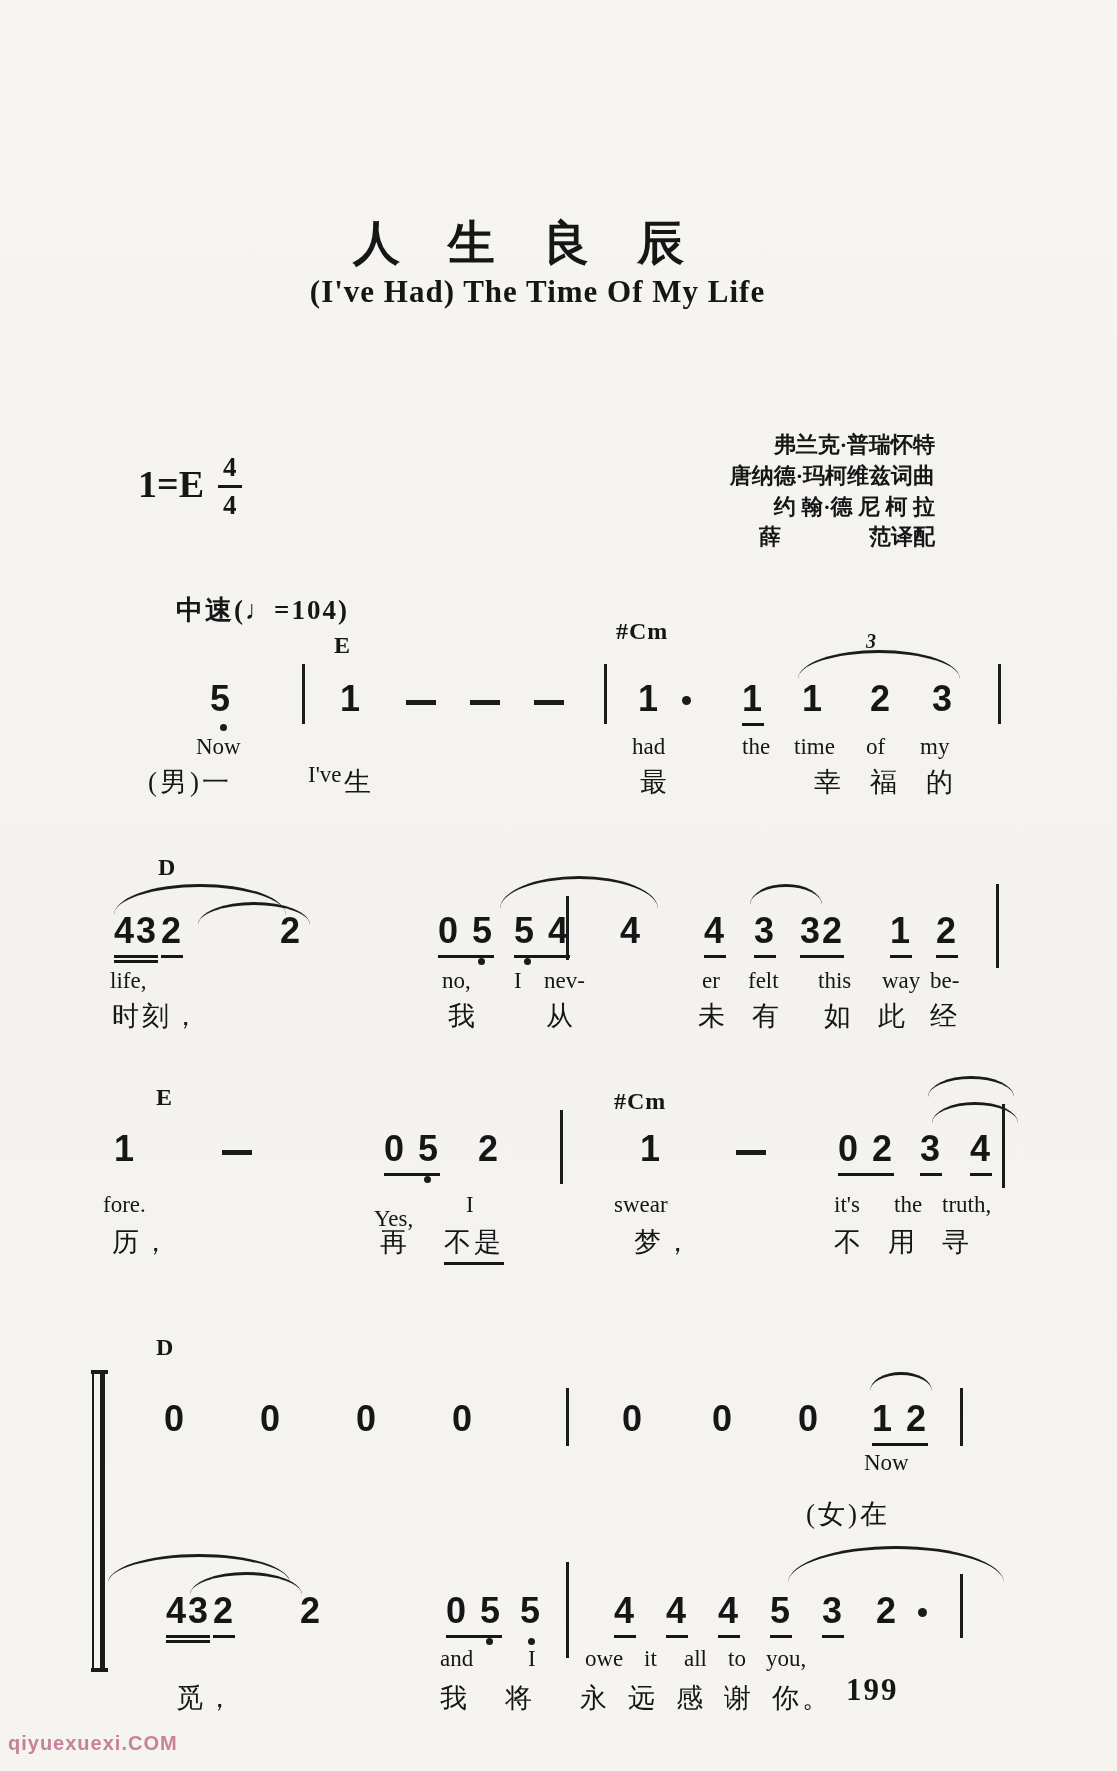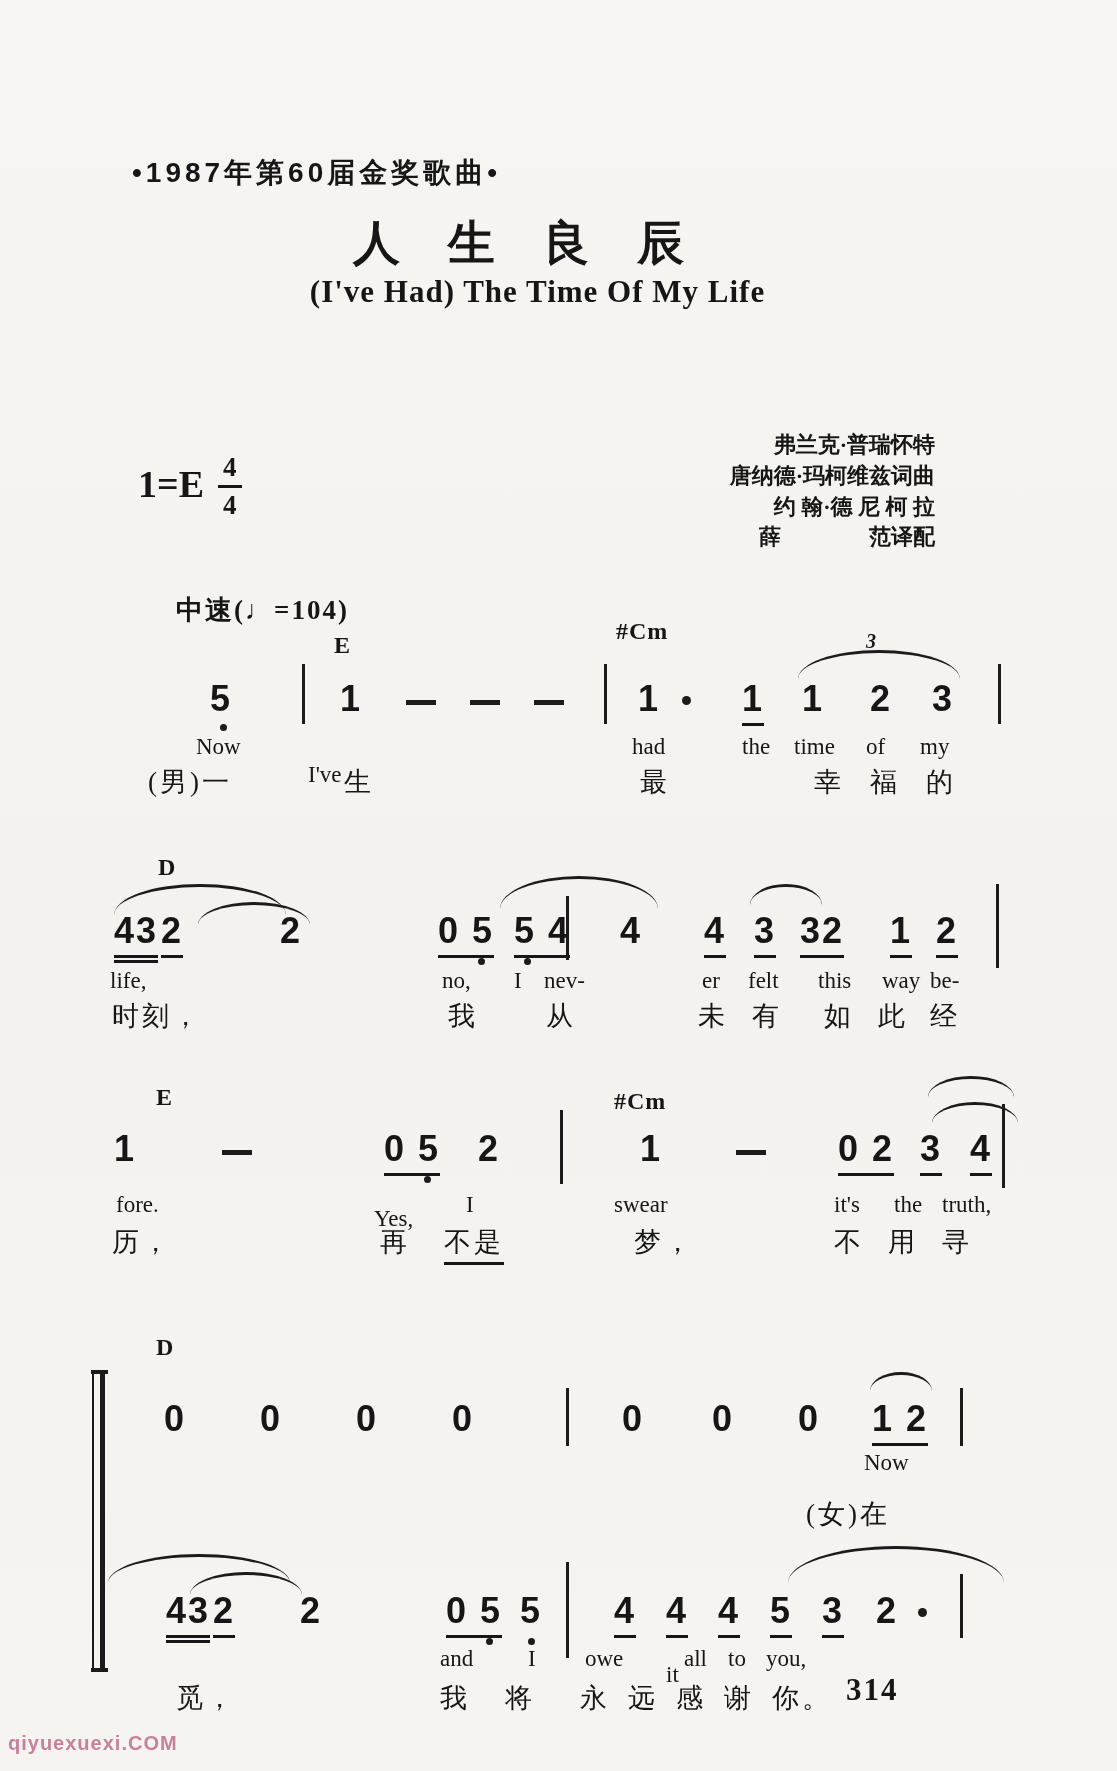--- a/index.html
+++ b/index.html
@@ -49,21 +49,20 @@
   
   .pagenum{position:absolute;left:846px;top:1672px;font:600 31px "Liberation Serif",serif;letter-spacing:2px;}
   .watermark{position:absolute;left:8px;top:1732px;font:bold 20px "Liberation Sans",sans-serif;
              color:#c9809c;letter-spacing:1px;}
 </style>
 </head>
 <body>
 
 <div class="page">
 
-  <div class="hdr">•1987年第60届金奖歌曲•</div>
 
   <div class="title">人 生 良 辰</div>
   <div class="title-en">(I've Had) The Time Of My Life</div>
 
   <div class="credits">
     <div>弗兰克·普瑞怀特</div>
     <div>唐纳德·玛柯维兹词曲</div>
     <div>约 翰·德 尼 柯 拉</div>
     <div>薛　　　　范译配</div>
   </div>
@@ -153,21 +152,21 @@
       <div class="tok note u1" style="left: 384px; top: 1128px;">0 5</div>
       <div class="tok dot" style="left: 424px; top: 1176px;"></div>
       <div class="tok note" style="left: 478px; top: 1128px;">2</div>
       <div class="tok bar" style="left: 560px; top: 1110px; height: 74px;"></div>
       <div class="tok note" style="left: 640px; top: 1128px;">1</div>
       <div class="tok dash" style="left: 736px; top: 1150px; width: 30px;"></div>
       <div class="tok note u1" style="left: 838px; top: 1128px;">0 2</div>
       <div class="tok note u1" style="left: 920px; top: 1128px;">3</div>
       <div class="tok note u1" style="left: 970px; top: 1128px;">4</div>
       <div class="tok bar" style="left: 1002px; top: 1104px; height: 84px;"></div>
-      <div class="tok len" style="left: 116px; top: 1192px;">fore.</div>
+      <div class="tok len" style="left: 103px; top: 1192px;">fore.</div>
       <div class="tok len" style="left: 374px; top: 1192px; margin-top: 14px;">Yes,</div>
       <div class="tok len" style="left: 466px; top: 1192px;">I</div>
       <div class="tok len" style="left: 614px; top: 1192px;">swear</div>
       <div class="tok len" style="left: 834px; top: 1192px;">it's</div>
       <div class="tok len" style="left: 894px; top: 1192px;">the</div>
       <div class="tok len" style="left: 942px; top: 1192px;">truth,</div>
       <div class="tok lzh" style="left: 112px; top: 1224px;">历，</div>
       <div class="tok lzh" style="left: 380px; top: 1224px;">再</div>
       <div class="tok lzh uzh" style="left: 444px; top: 1224px;">不是</div>
       <div class="tok lzh" style="left: 634px; top: 1224px;">梦，</div>
@@ -205,30 +204,30 @@
       <div class="tok note u1" style="left: 666px; top: 1590px;">4</div>
       <div class="tok note u1" style="left: 718px; top: 1590px;">4</div>
       <div class="tok note u1" style="left: 770px; top: 1590px;">5</div>
       <div class="tok note u1" style="left: 822px; top: 1590px;">3</div>
       <div class="tok note" style="left: 876px; top: 1590px;">2</div>
       <div class="tok ddot" style="left: 918px; top: 1608px;"></div>
       <div class="tok bar" style="left: 960px; top: 1574px; height: 64px;"></div>
       <div class="tok len" style="left: 440px; top: 1646px;">and</div>
       <div class="tok len" style="left: 528px; top: 1646px;">I</div>
       <div class="tok len" style="left: 585px; top: 1646px;">owe</div>
-      <div class="tok len" style="left: 666px; top: 1646px; margin-top: 16px;">it</div>
+      <div class="tok len" style="left: 644px; top: 1646px;">it</div>
       <div class="tok len" style="left: 684px; top: 1646px;">all</div>
       <div class="tok len" style="left: 728px; top: 1646px;">to</div>
       <div class="tok len" style="left: 766px; top: 1646px;">you,</div>
       <div class="tok lzh" style="left: 176px; top: 1680px;">觅，</div>
       <div class="tok lzh" style="left: 440px; top: 1680px;">我</div>
       <div class="tok lzh" style="left: 505px; top: 1680px;">将</div>
       <div class="tok lzh" style="left: 580px; top: 1680px;">永</div>
       <div class="tok lzh" style="left: 628px; top: 1680px;">远</div>
       <div class="tok lzh" style="left: 676px; top: 1680px;">感</div>
       <div class="tok lzh" style="left: 724px; top: 1680px;">谢</div>
       <div class="tok lzh" style="left: 772px; top: 1680px;">你。</div>
     </div>
 
-  <div class="pagenum">314</div>
+  <div class="pagenum">199</div>
   <div class="watermark">qiyuexuexi.COM</div>
 
 </div>
 
 </body></html>

